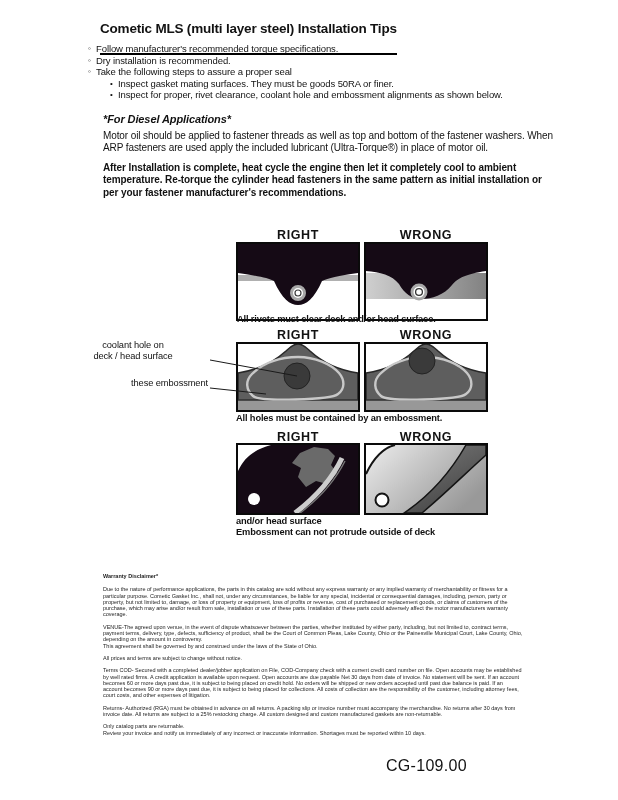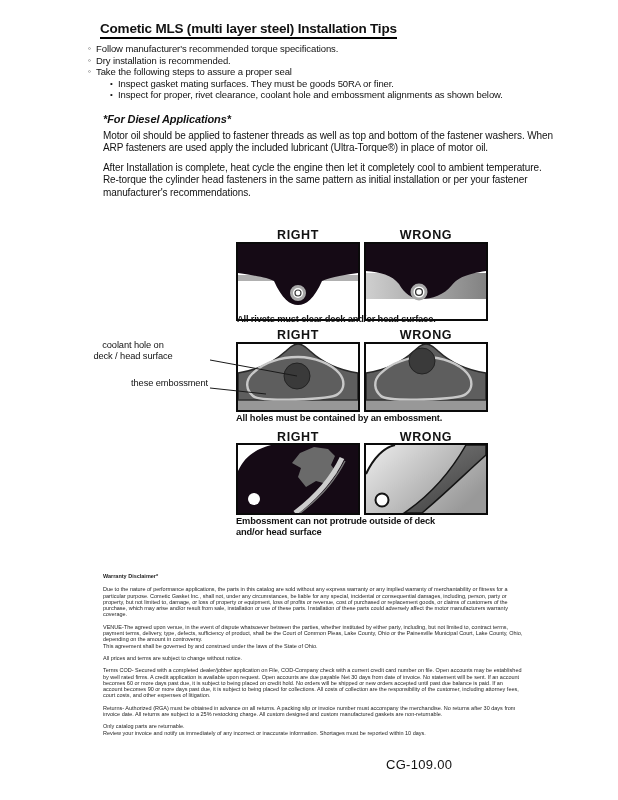--- a/index.html
+++ b/index.html
@@ -3,39 +3,39 @@
 <meta charset="utf-8">
 <style>
   html,body{margin:0;padding:0;background:#ffffff;}
   .page{
     position:relative;width:618px;height:800px;background:#ffffff;overflow:hidden;
     font-family:"Liberation Sans","DejaVu Sans",sans-serif;color:#121212;
   }
   .abs{position:absolute;}
   .title{
     font-size:13.5px;font-weight:bold;letter-spacing:-0.2px;
-    border-bottom:2px solid #000;padding-bottom:1px;display:inline-block;white-space:nowrap;
+    border-bottom:2px solid #000;padding-bottom:17px;display:inline-block;white-space:nowrap;
   }
   .bullets{font-size:9.5px;line-height:11.6px;letter-spacing:-0.1px;}
   .b-line{display:flex;white-space:nowrap;}
   .b-marker{width:8px;flex:0 0 8px;font-size:8px;line-height:11.6px;}
   .b-sub{margin-left:22px;}
   .h2{font-size:11px;font-weight:bold;letter-spacing:-0.1px;white-space:nowrap;}
   .para{font-size:10px;line-height:12.3px;letter-spacing:-0.1px;width:452px;}
   .fig-label{width:124px;text-align:center;font-size:12.5px;font-weight:bold;letter-spacing:0.6px;white-space:nowrap;}
   .figbox{width:120px;border:2px solid #0a0a0a;background:#fff;}
   .figbox svg{display:block;}
   .caption{font-size:9.3px;font-weight:bold;letter-spacing:-0.15px;white-space:nowrap;}
   .caption.center{width:252px;}
   .ann{width:150px;text-align:right;font-size:9.3px;line-height:10.8px;letter-spacing:-0.1px;}
   .legal{width:420px;font-size:5.5px;line-height:6.3px;color:#1e1e1e;}
   .legal p{margin:0 0 6px 0;}
   .legal p.tight{margin-bottom:0;}
   .legal .lh{font-weight:bold;margin-bottom:7px;}
-  .page-code{font-size:13px;letter-spacing:0.3px;white-space:nowrap;}
+  .page-code{font-size:16px;letter-spacing:0.3px;white-space:nowrap;}
 </style>
 </head>
 <body>
 
 <div class="page">
 
   <div class="abs" style="left:100px;top:19px;">
     <span class="title">Cometic MLS (multi layer steel) Installation Tips</span>
   </div>
 
@@ -57,21 +57,21 @@
       <span>Inspect gasket mating surfaces.  They must be goods 50RA or finer.</span>
     </div>
     <div class="b-line b-sub">
       <span class="b-marker">•</span>
       <span>Inspect for proper, rivet clearance, coolant hole and embossment alignments as shown below.</span>
     </div>
   </div>
 
   <div class="abs h2" style="left:103px;top:113px;font-style:italic;">*For Diesel Applications*</div>
   <div class="abs para" style="left:103px;top:130px;">Motor oil should be applied to fastener threads as well as top and bottom of the fastener washers. When ARP fasteners are used apply the included lubricant (Ultra-Torque®) in place of motor oil.</div>
-  <div class="abs para" style="left:103px;top:162px;">After Installation is complete, heat cycle the engine then let it completely cool to ambient temperature. Re-torque the cylinder head fasteners in the same pattern as initial installation or per your fastener manufacturer's recommendations.</div>
+  <div class="abs para" style="left:103px;top:162px;font-weight:bold;">After Installation is complete, heat cycle the engine then let it completely cool to ambient temperature. Re-torque the cylinder head fasteners in the same pattern as initial installation or per your fastener manufacturer's recommendations.</div>
 
   <div class="abs fig-label" style="left:236px;top:228px;">RIGHT</div>
   <div class="abs fig-label" style="left:364px;top:228px;">WRONG</div>
 
   <div class="abs figbox" style="left:236px;top:242px;">
     <svg width="120" height="75" viewBox="0 0 120 75">
       <rect x="0" y="0" width="120" height="75" fill="#ffffff"></rect>
       <rect x="0" y="31" width="120" height="6" fill="#b0b0b0"></rect>
       <path d="M0,0 H120 V29 C100,32 90,34 84,37 C76,55 68,61 60,61 C52,61 44,55 36,37 C30,34 20,32 0,29 Z" fill="#150a15"></path>
       <circle cx="60" cy="49" r="6.5" fill="#ffffff" stroke="#a8a8a8" stroke-width="3"></circle>
@@ -163,22 +163,22 @@
       </defs>
       <rect x="0" y="0" width="120" height="68" fill="#ffffff"></rect>
       <path d="M29,0 H120 V68 H0 V29 C8,12 17,3 29,0 Z" fill="url(#g-r3b)"></path>
       <path d="M29,0 C17,3 8,12 0,29" fill="none" stroke="#141414" stroke-width="2"></path>
       <path d="M120,0 H100 C84,28 62,52 38,68 L56,68 C82,46 104,24 120,10 Z" fill="url(#g-r3s)" stroke="#141414" stroke-width="1.5"></path>
       <circle cx="16" cy="55" r="6.5" fill="#ffffff" stroke="#141414" stroke-width="2"></circle>
     </svg>
   </div>
 
   <div class="abs caption" style="left:236px;top:516px;line-height:11px;">
+    <div>and/or head surface</div>
     <div>Embossment can not protrude outside of deck</div>
-    <div>and/or head surface</div>
   </div>
 
   <div class="abs legal" style="left:103px;top:573px;">
     <div class="lh">Warranty Disclaimer*</div>
     <p>Due to the nature of performance applications, the parts in this catalog are sold without any express warranty or any implied warranty of merchantability or fitness for a particular purpose.  Cometic Gasket Inc., shall not, under any circumstances, be liable for any special, incidental or consequential damages, including, person, party or property, but not limited to, damage, or loss of property or equipment, loss of profits or revenue, cost of purchased or replacement goods, or claims of customers of the purchase, which may arise and/or result from sale, installation or use of these parts.  Installation of these parts could adversely affect the motor manufacturers warranty coverage.</p>
     <p class="tight">VENUE-The agreed upon venue, in the event of dispute whatsoever between the parties, whether instituted by either party, including, but not limited to, contract terms, payment terms, delivery, type, defects, sufficiency of product, shall be the Court of Common Pleas, Lake County, Ohio or the Painesville Municipal Court, Lake County, Ohio, depending on the amount in controversy.</p>
     <p>This agreement shall be governed by and construed under the laws of the State of Ohio.</p>
     <p>All prices and terms are subject to change without notice.</p>
     <p>Terms COD- Secured with a completed dealer/jobber application on File, COD-Company check with a current credit card number on file.  Open accounts may be established by well rated firms.  A credit application is available upon request.  Open accounts are due payable Net 30 days from date of invoice.  No statement will be sent.  If an account becomes 60 or more days past due, it is subject to being placed on credit hold.  No orders will be shipped or new orders accepted until past due balance is paid.  If an account becomes 90 or more days past due, it is subject to being placed for collections.  All costs of collection are the responsibility of the customer, including attorney fees, court costs, and other expenses of litigation.</p>
     <p>Returns- Authorized (RGA) must be obtained in advance on all returns.  A packing slip or invoice number must accompany the merchandise.  No returns after 30 days from invoice date.  All returns are subject to a 25% restocking charge.  All custom designed and custom manufactured gaskets are non-returnable.</p>

